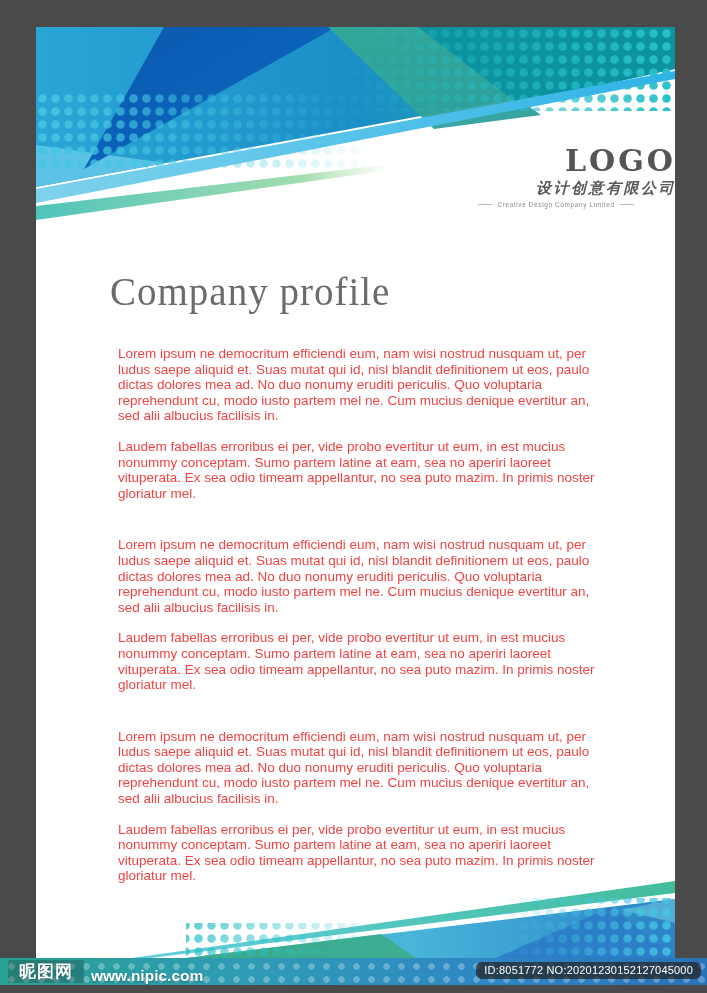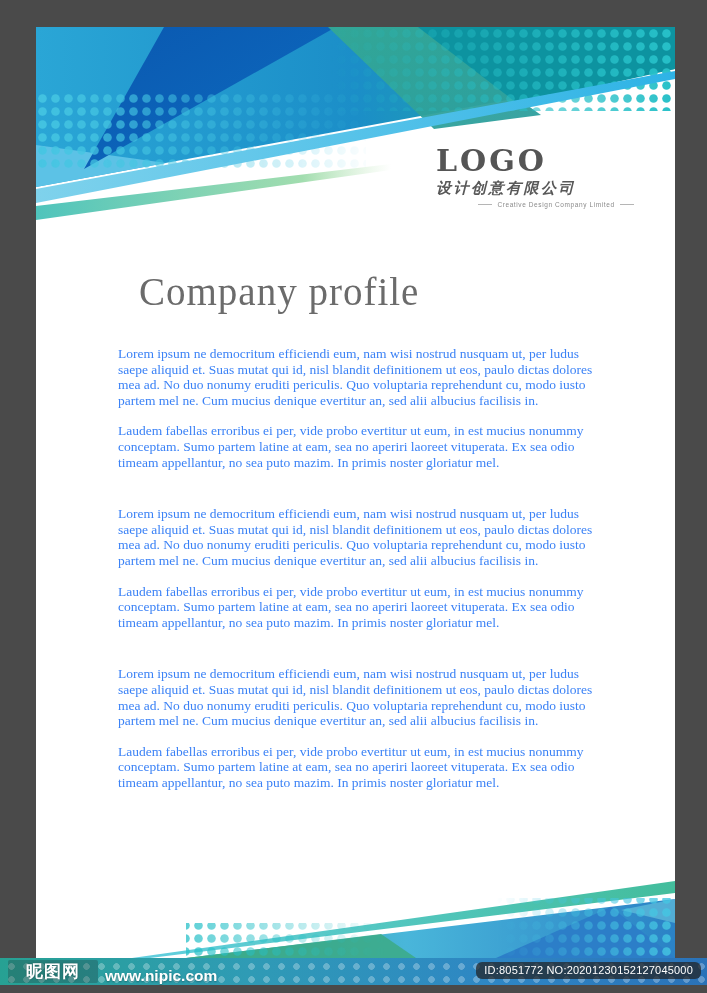--- a/index.html
+++ b/index.html
@@ -12,49 +12,49 @@
   .paper {
     position:absolute; left:36px; top:27px; width:639px; height:931px;
     background:#ffffff; overflow:hidden;
   }
 
   .header-art { position:absolute; left:0; top:0; width:639px; height:250px; display:block; }
   .footer-art { position:absolute; left:0; bottom:0; width:639px; height:130px; display:block; }
 
   
   .logo-block {
-    position:absolute; left:400px; top:118px; width:240px; text-align:left;
+    position:absolute; left:400px; top:118px; width:240px; text-align:right;
     color:#5a5a5a;
   }
   .logo-name {
     font-family:"DejaVu Serif", serif; font-weight:bold; font-size:30px;
     letter-spacing:3px; color:#555555; line-height:1.05;
   }
   .logo-cn {
     font-family:"DejaVu Sans", sans-serif; font-weight:bold; font-size:15px;
     letter-spacing:2.5px; color:#585858; margin-top:2px; white-space:nowrap;font-style:italic;
   }
   .logo-en {
     display:flex; align-items:center; justify-content:center; gap:5px;
     font-size:6.5px; color:#8a8a8a; letter-spacing:0.6px; margin-top:3px; white-space:nowrap;
   }
   .logo-en::before, .logo-en::after { content:""; display:block; width:14px; height:1px; background:#b5b5b5; }
 
   
   .doc-title {
     position:absolute; left:74px; top:242px;
     font-family:"Liberation Serif", serif; font-weight:normal;
-    font-size:39px; letter-spacing:1px; color:#6b6b6b;margin-left:29px;
+    font-size:39px; letter-spacing:1px; color:#6b6b6b;
   }
 
   
   .content {
     position:absolute; left:82px; top:319px; width:478px;
-    font-family:Liberation Serif, serif; font-size:13.5px;
-    color:#3b82f6; line-height:15.6px; text-align:left;
+    font-family:Liberation Sans, sans-serif; font-size:13.5px;
+    color:#ef4444; line-height:15.6px; text-align:left;
   }
   .content .section { margin-bottom:36px; }
   .content p { margin:0 0 15px 0; }
 
   
   .wm-bar {
     position:absolute; left:0; top:958px; width:707px; height:27px;
     background:linear-gradient(90deg,#27a193 0%, #2f9bb5 35%, #2e86c4 70%, #2a72b8 100%);
     overflow:hidden;
   }
@@ -62,21 +62,21 @@
     content:""; position:absolute; inset:0;
     background-image:radial-gradient(circle, rgba(255,255,255,0.28) 3px, rgba(255,255,255,0) 3.6px);
     background-size:15px 13px; background-position:4px 2px;
   }
   .wm-left {
     position:absolute; left:8px; top:0; height:27px;
     display:flex; align-items:center; gap:7px; color:#ffffff;
   }
   .wm-site {
     font-family:"DejaVu Sans", sans-serif; font-weight:bold; font-size:17px;
-    background:rgba(30,30,30,0.25); padding:0 18px; border-radius:2px;
+    background:rgba(30,30,30,0.25); padding:0 11px; border-radius:2px;
     text-shadow:0 0 2px rgba(0,0,0,0.35); letter-spacing:1px;
   }
   .wm-url { font-weight:bold; font-size:15.5px; text-shadow:0 1px 2px rgba(0,0,0,0.35);margin-top:8px; }
   .wm-id {
     position:absolute; right:6px; top:4px;
     background:rgba(35,35,35,0.72); color:#ffffff;
     font-size:11px; padding:2px 8px 3px 8px; border-radius:6px; letter-spacing:0.2px;
     white-space:nowrap;
   }
   .bottom-frame { position:absolute; left:0; top:985px; width:707px; height:8px; background:#4a4a4a; }

